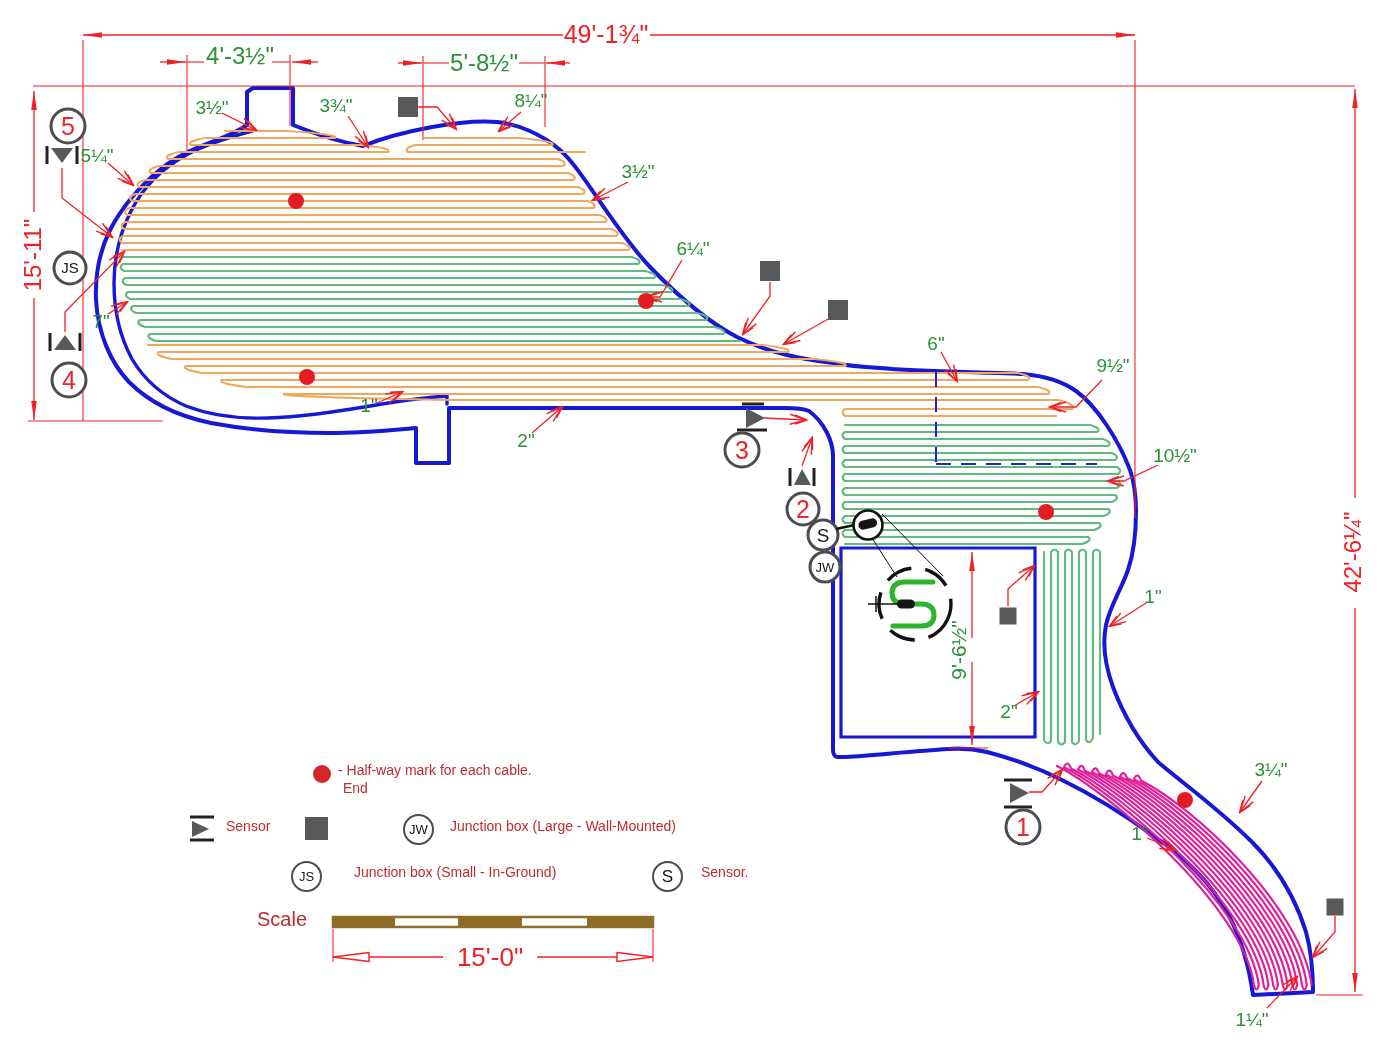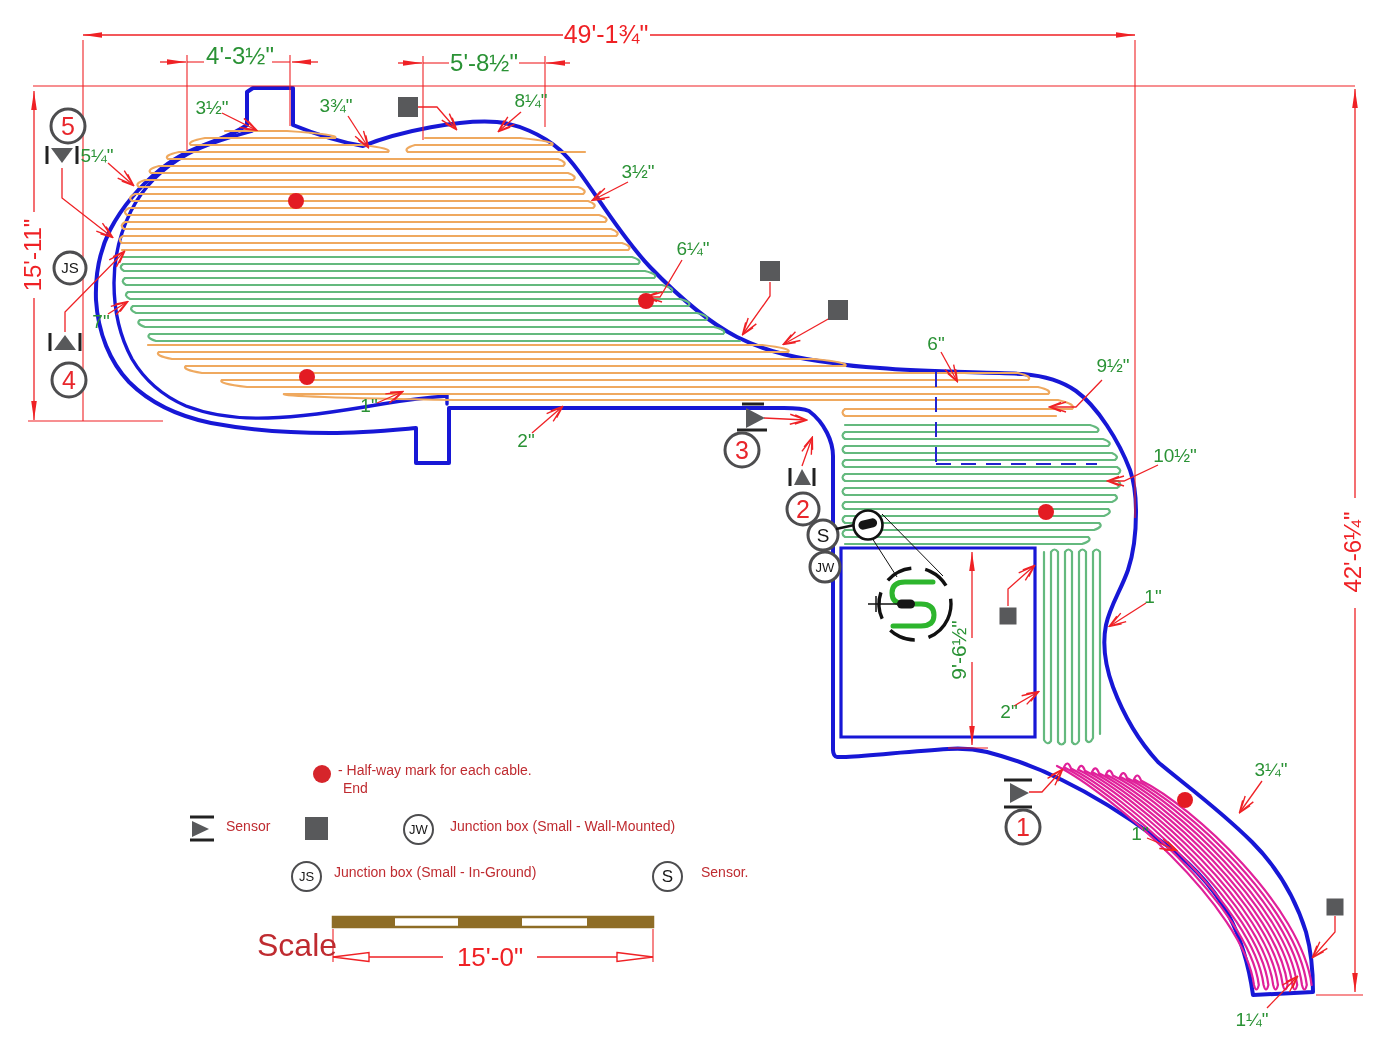--- a/index.html
+++ b/index.html
@@ -5,21 +5,21 @@
   html,body{margin:0;padding:0;background:#ffffff;font-family:"Liberation Sans",sans-serif;}
   #stage{position:relative;width:1400px;height:1050px;background:#fff;overflow:hidden;}
   #diagram{position:absolute;left:0;top:0;}
   .ov{position:absolute;color:#bf2b30;font-family:"Liberation Sans",sans-serif;}
   .lgtxt{font-size:14px;white-space:nowrap;}
   .dot{position:absolute;width:18px;height:18px;border-radius:50%;background:#d6252b;}
   .sq{position:absolute;width:23px;height:23px;background:#58595b;}
   .circ{position:absolute;width:31px;height:31px;border-radius:50%;border:2.5px solid #4d4d4f;
         background:#fff;color:#151515;display:flex;align-items:center;justify-content:center;
         font-size:13px;box-sizing:border-box;}
-  .scl{font-size:32px;margin-top:19px;}
+  .scl{font-size:20px;}
 </style>
 </head>
 <body>
 
 <div id="stage">
   <svg id="diagram" width="1400" height="1050" viewBox="0 0 1400 1050">
     <defs>
       <marker id="af" markerUnits="userSpaceOnUse" markerWidth="20" markerHeight="8" viewBox="0 0 20 8" refX="19" refY="4" orient="auto">
         <path d="M0,1.2 L19,4 L0,6.8 Z" fill="#ef2125"></path>
       </marker>
@@ -192,26 +192,26 @@
       <line x1="2" y1="27" x2="26" y2="27" stroke="#222" stroke-width="3"></line>
     </svg>
     <div class="ov lgtxt" style="left:226px;top:818px;">Sensor</div>
 
     <span class="sq" style="left:305px;top:817px;"></span>
     <div class="ov lgtxt" style="left:343px;top:780px;">End</div>
 
     <span class="circ" style="left:403px;top:814px;">
         <b style="font-weight:normal">JW</b>
       </span>
-    <div class="ov lgtxt" style="left:450px;top:818px;">Junction box (Small - Wall-Mounted)</div>
+    <div class="ov lgtxt" style="left:450px;top:818px;">Junction box (Large - Wall-Mounted)</div>
 
     <span class="circ" style="left:291px;top:861px;">
         <b style="font-weight:normal">JS</b>
       </span>
-    <div class="ov lgtxt" style="left:334px;top:864px;">Junction box (Small - In-Ground)</div>
+    <div class="ov lgtxt" style="left:354px;top:864px;">Junction box (Small - In-Ground)</div>
 
     <span class="circ" style="left:652px;top:861px;font-size:17px;">
         <b style="font-weight:normal">S</b>
       </span>
     <div class="ov lgtxt" style="left:693px;top:864px;margin-left:8px;">Sensor.</div>
 
     <div class="ov scl" style="left:257px;top:908px;">Scale</div>
   </div>
 </div>
 

